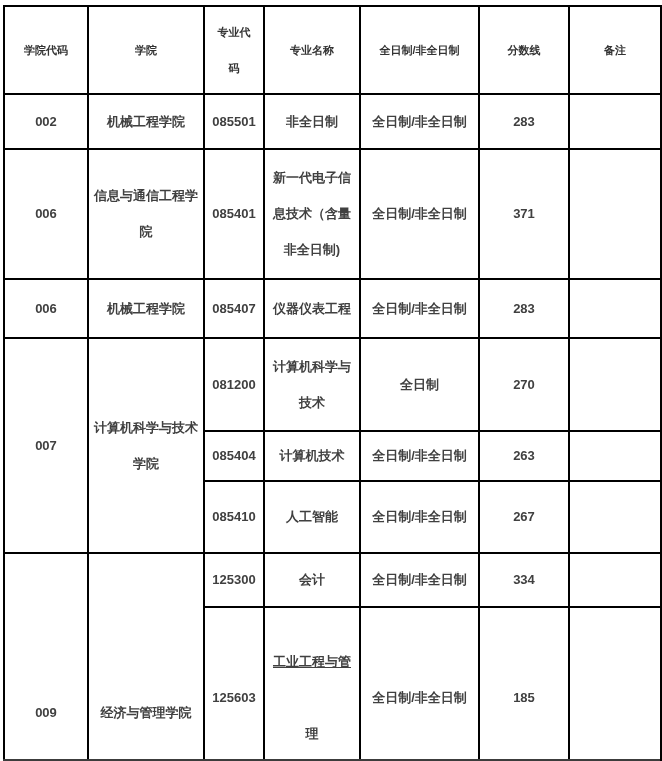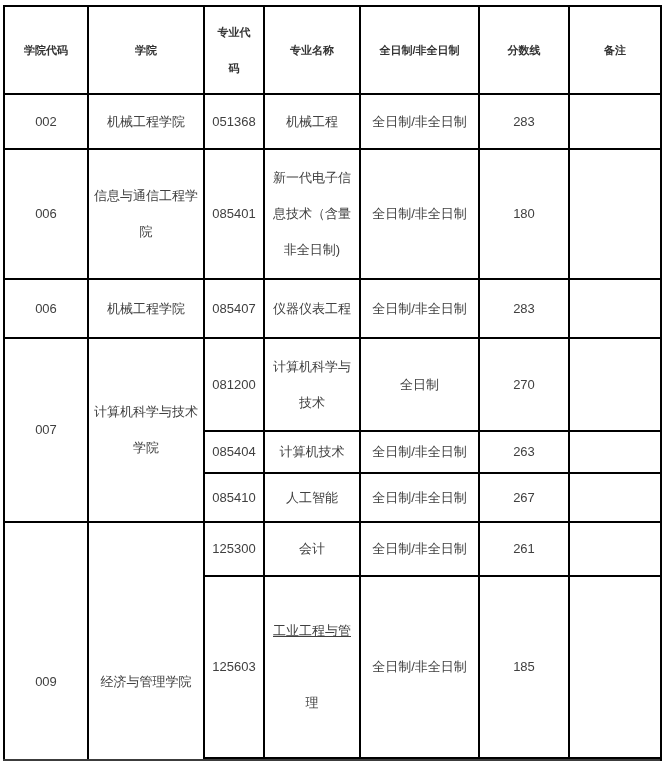--- a/index.html
+++ b/index.html
@@ -30,21 +30,21 @@
     white-space: pre-line;
     overflow: hidden;
   }
   th {
     font-size: 11px;
     font-weight: bold;
     color: #333333;
   }
   td {
     font-size: 13px;
-    font-weight: normal;
+    font-weight: bold;
     color: #404040;
   }
   .ul-line {
     display: block;
     text-decoration: underline;
   }
   .plain-line {
     display: block;
   }
   .bottom-edge-line {
@@ -80,37 +80,37 @@
 码</th>
       <th>专业名称</th>
       <th>全日制/非全日制</th>
       <th>分数线</th>
       <th>备注</th>
     </tr>
 
     <tr style="height:55px">
       <td>002</td>
       <td>机械工程学院</td>
-      <td>051368</td>
-      <td>机械工程</td>
+      <td>085501</td>
+      <td>非全日制</td>
       <td>全日制/非全日制</td>
       <td>283</td>
       <td></td>
     </tr>
 
     <tr style="height:130px">
       <td>006</td>
       <td>信息与通信工程学
 院</td>
       <td>085401</td>
       <td>新一代电子信
 息技术（含量
 非全日制)</td>
       <td>全日制/非全日制</td>
-      <td>180</td>
+      <td>371</td>
       <td></td>
     </tr>
 
     <tr style="height:59px">
       <td>006</td>
       <td>机械工程学院</td>
       <td>085407</td>
       <td>仪器仪表工程</td>
       <td>全日制/非全日制</td>
       <td>283</td>
@@ -121,42 +121,42 @@
       <td rowspan="3">007</td>
       <td rowspan="3">计算机科学与技术
 学院</td>
       <td>081200</td>
       <td>计算机科学与
 技术</td>
       <td>全日制</td>
       <td>270</td>
       <td></td>
     </tr>
-    <tr style="height:42px">
+    <tr style="height:50px">
       <td>085404</td>
       <td>计算机技术</td>
       <td>全日制/非全日制</td>
       <td>263</td>
       <td></td>
     </tr>
-    <tr style="height:49px">
+    <tr style="height:72px">
       <td>085410</td>
       <td>人工智能</td>
       <td>全日制/非全日制</td>
       <td>267</td>
       <td></td>
     </tr>
 
     <tr style="height:54px">
       <td rowspan="3">009</td>
       <td rowspan="3">经济与管理学院</td>
       <td>125300</td>
       <td>会计</td>
       <td>全日制/非全日制</td>
-      <td>261</td>
+      <td>334</td>
       <td></td>
     </tr>
     <tr style="height:91px">
       <td>125603</td>
       <td>
         <span class="ul-line">工业工程与管</span>
         <span class="plain-line">理</span>
       </td>
       <td>全日制/非全日制</td>
       <td>185</td>

